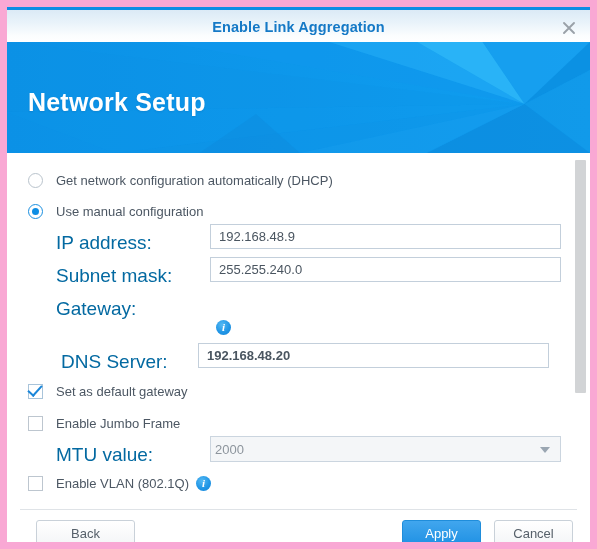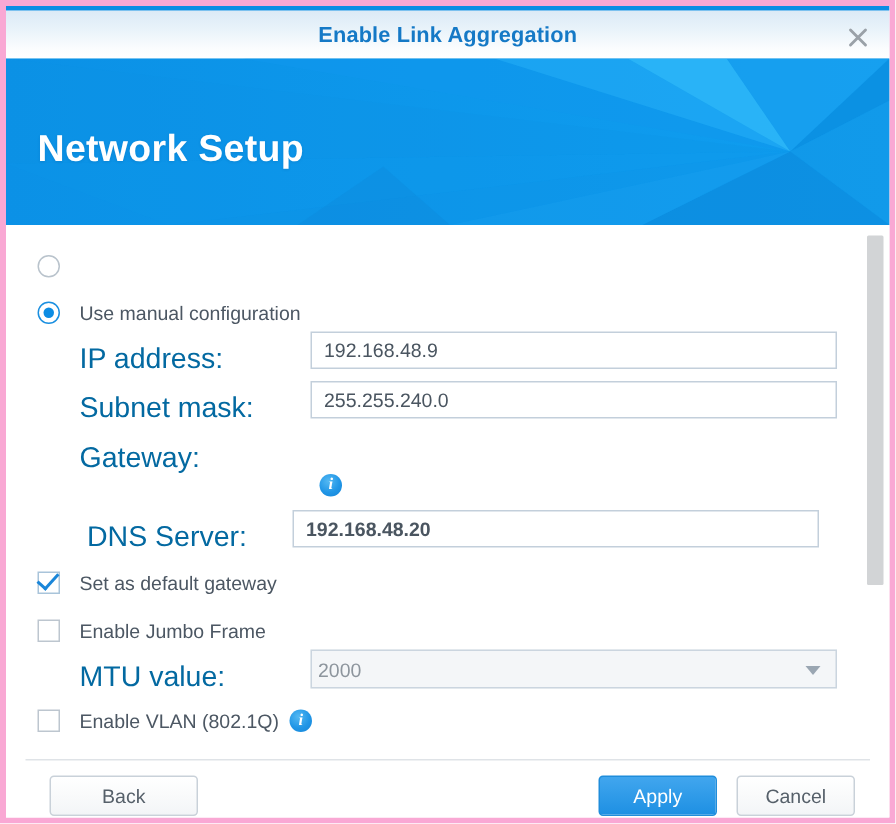--- a/index.html
+++ b/index.html
@@ -10,21 +10,21 @@
     width: 597px; height: 549px;
     font-family: "Liberation Sans", sans-serif;
     overflow: hidden;
   }
 
   
   .window {
     position: relative;
     width: 597px; height: 549px;
     box-sizing: border-box;
-    border: 4px solid #f9a8d4;
+    border: 7px solid #f9a8d4;
     background: #fff;
     overflow: hidden;
   }
 
   
   .titlebar {
     position: relative;
     height: 35px;
     box-sizing: border-box;
     border-top: 3px solid #0c8de4;
@@ -294,20 +294,21 @@
       <polygon points="530,62 0,70 0,0" fill="#0c90e4" opacity=".22"></polygon>
       <polygon points="197,111 300,111 255,72" fill="#0d8ada" opacity=".38"></polygon>
     </svg>
     <div class="banner-title">Network Setup</div>
   </div>
 
   <div class="content">
 
     <div class="row" style="top:13px; left:21px;">
       <div class="radio"></div>
+      <span class="opt-label" style="margin-left:13px;">Get network configuration automatically (DHCP)</span>
     </div>
 
     <div class="row" style="top:44px; left:21px;">
       <div class="radio checked"></div>
       <span class="opt-label" style="margin-left:13px;">Use manual configuration</span>
     </div>
 
     <div class="field-label" style="left:49px; top:79px;">IP address:</div>
     <input class="txt" style="left: 203px; top: 71px; width: 351px;" type="text" value="192.168.48.9">
 

